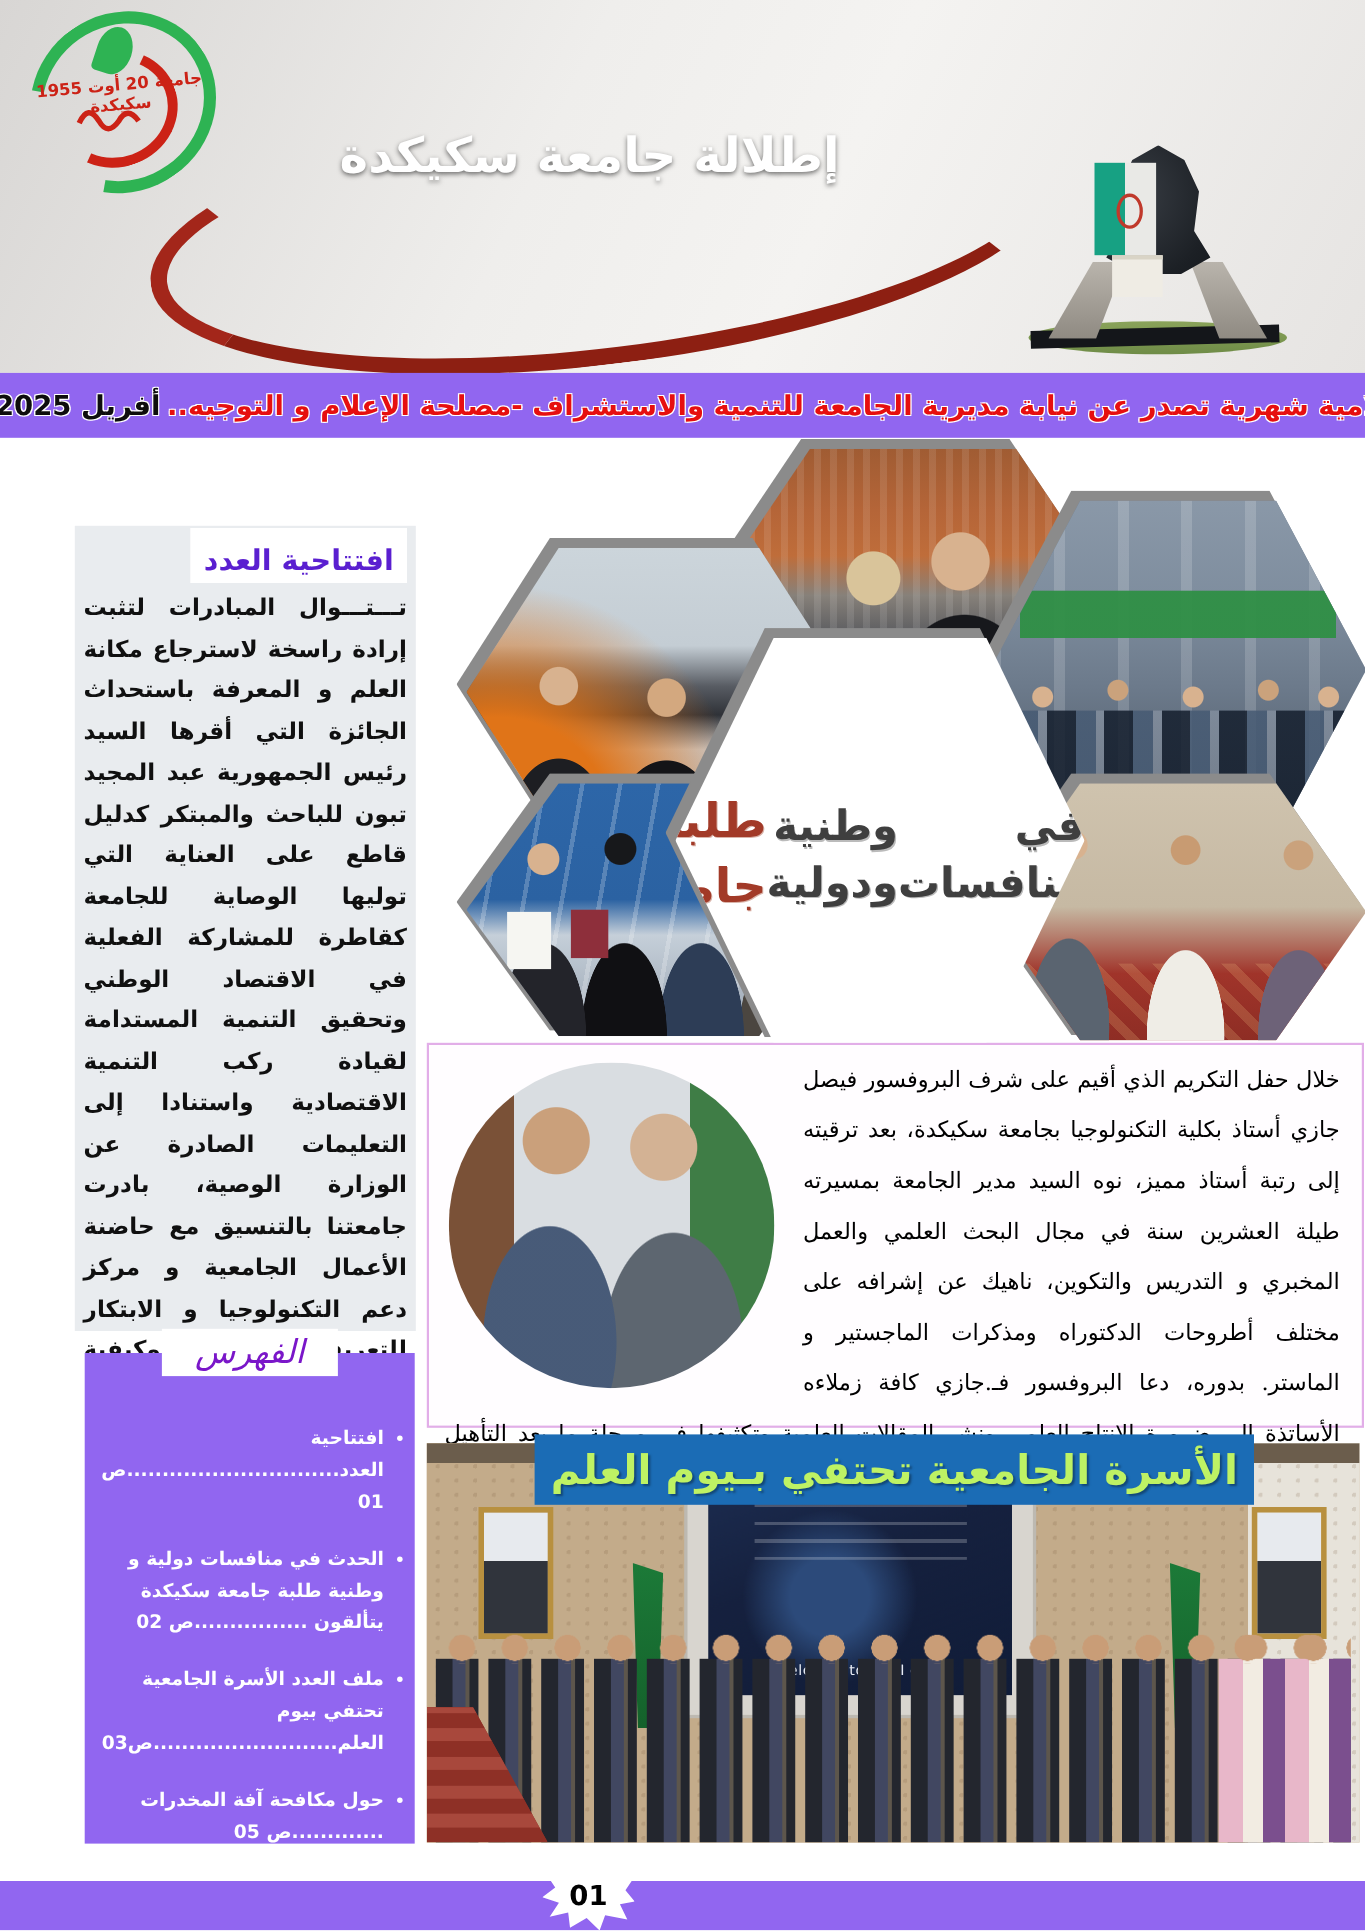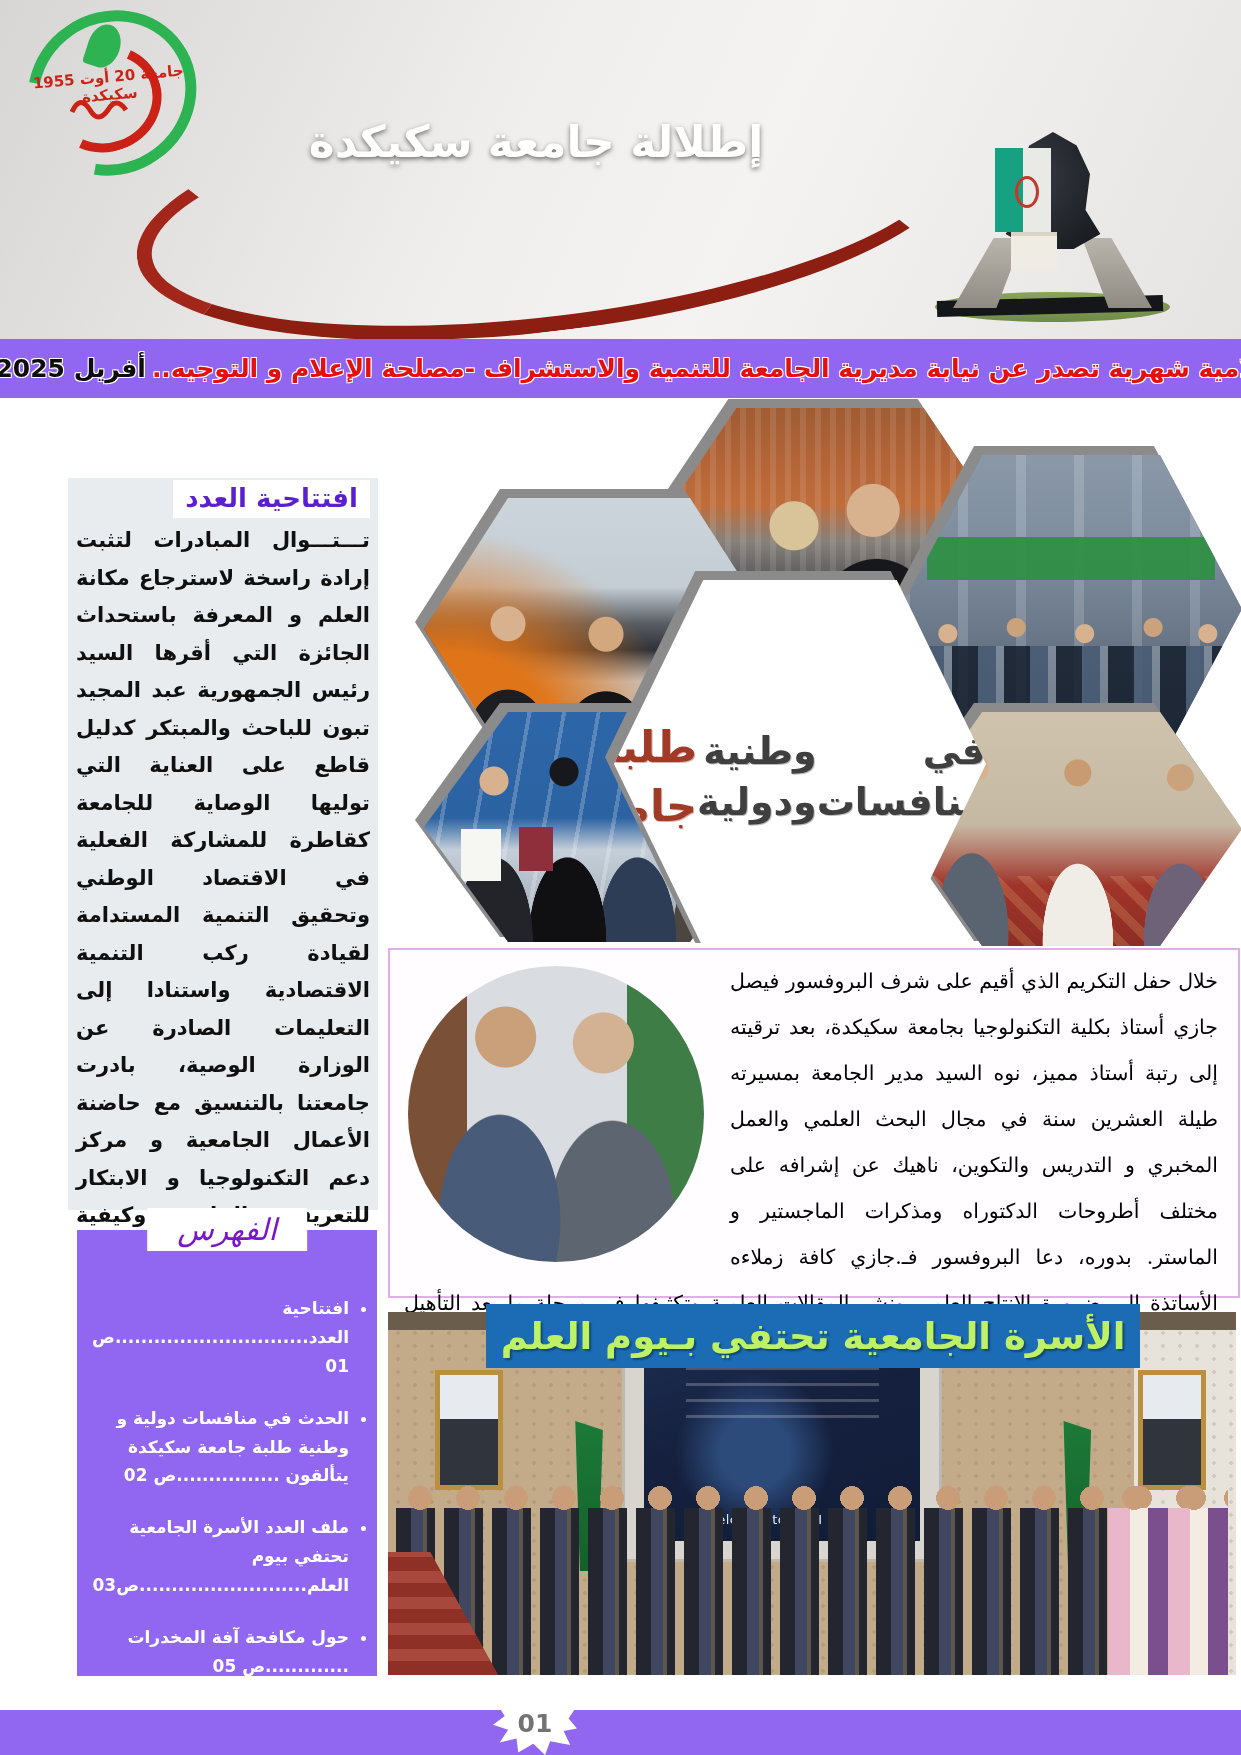--- a/index.html
+++ b/index.html
@@ -74,21 +74,21 @@
     display:flex;align-items:center;justify-content:center;direction:rtl;white-space:nowrap;}
   .info-banner .red{color:#e60f0f;font-size:25px;font-weight:bold;
     text-shadow:-1px -1px 0 #fff,1px -1px 0 #fff,-1px 1px 0 #fff,1px 1px 0 #fff;}
   .info-banner .black{color:#0d0d0d;font-size:25px;font-weight:bold;margin-right:6px;
     text-shadow:-1px -1px 0 #fff,1px -1px 0 #fff,-1px 1px 0 #fff,1px 1px 0 #fff;}
 
   
   .editorial{position:absolute;left:68px;top:478px;width:310px;height:732px;background:#e9ecef;
     direction:rtl;padding:2px 8px;box-sizing:border-box;}
   .editorial-title{float:right;background:#fff;color:#5a1fd0;font-size:26px;font-weight:bold;
-    padding:3px 12px 5px;margin:0 0 4px 10px;}
+    padding:15px 12px 5px;margin:0 0 4px 10px;}
   .editorial-body{font-size:21px;font-weight:bold;line-height:37.5px;text-align:justify;color:#101010;margin:0;}
 
   
   .index{position:absolute;left:77px;top:1230px;width:300px;height:446px;background:#9166f0;}
   .index-title{position:absolute;top:-22px;left:50%;transform:translateX(-50%);background:#fff;
     color:#7a16c9;font-size:30px;font-weight:normal;font-style:italic;padding:4px 30px;white-space:nowrap;}
   .index ul{direction:rtl;margin:64px 10px 0 6px;padding:0 18px 0 0;list-style:disc;color:#000;}
   .index li{font-size:17px;font-weight:bold;line-height:1.7;margin-bottom:23px;color:#ffffff;
     word-break:break-word;}
 
@@ -215,21 +215,21 @@
     clip-path:polygon(0 0,38% 0,100% 100%,0 100%);}
   .sci-banner{position:absolute;left:486px;top:1304px;width:654px;height:64px;background:#1b6cb5;
     display:flex;align-items:center;justify-content:center;z-index:3;direction:rtl;}
   .sci-banner span{color:#bef264;font-size:37px;font-weight:bold;text-shadow:2px 2px 2px rgba(0,0,0,.35);text-align:center;}
 
   
   .footer-bar{position:absolute;left:0;top:1710px;width:1241px;height:45px;background:#9166f0;}
   .page-star{position:absolute;left:493px;top:1692px;width:84px;height:63px;background:#fff;
     clip-path:polygon(50% 0%,60% 18%,78% 6%,80% 26%,100% 22%,90% 42%,100% 58%,84% 62%,92% 84%,68% 78%,62% 100%,48% 82%,30% 96%,28% 74%,8% 80%,18% 60%,0% 52%,14% 38%,4% 18%,26% 22%,32% 2%,44% 16%);
     display:flex;align-items:center;justify-content:center;z-index:4;}
-  .page-star span{color:#737373;font-size:25px;font-weight:bold;}
+  .page-star span{color:#000000;font-size:25px;font-weight:bold;}
 </style>
 </head>
 <body>
 
 <div class="page">
 
   <div class="masthead">
     <div class="logo">
       <div class="g-arc"></div>
       <div class="r-arc"></div>

